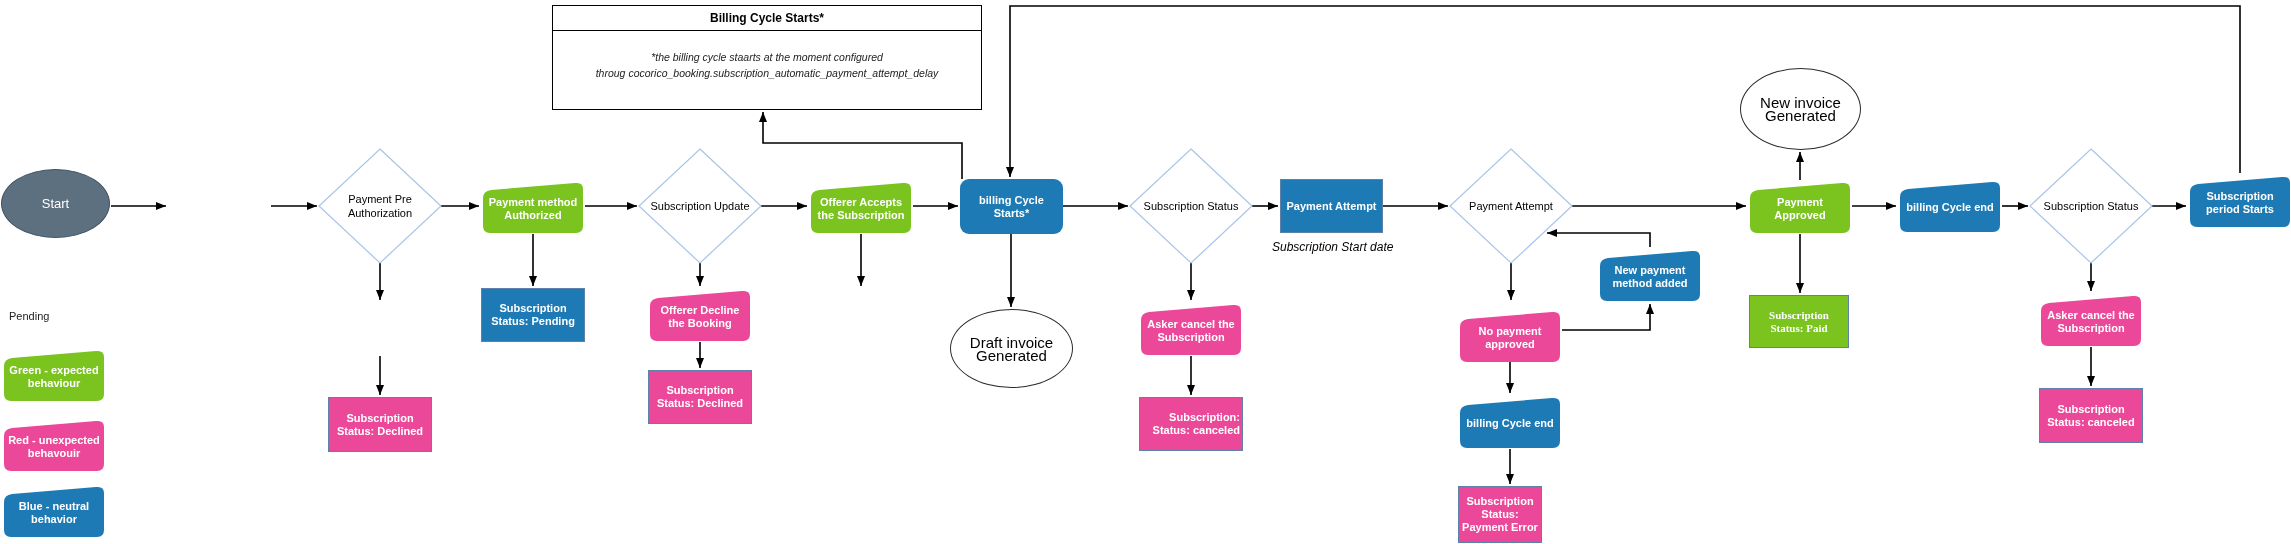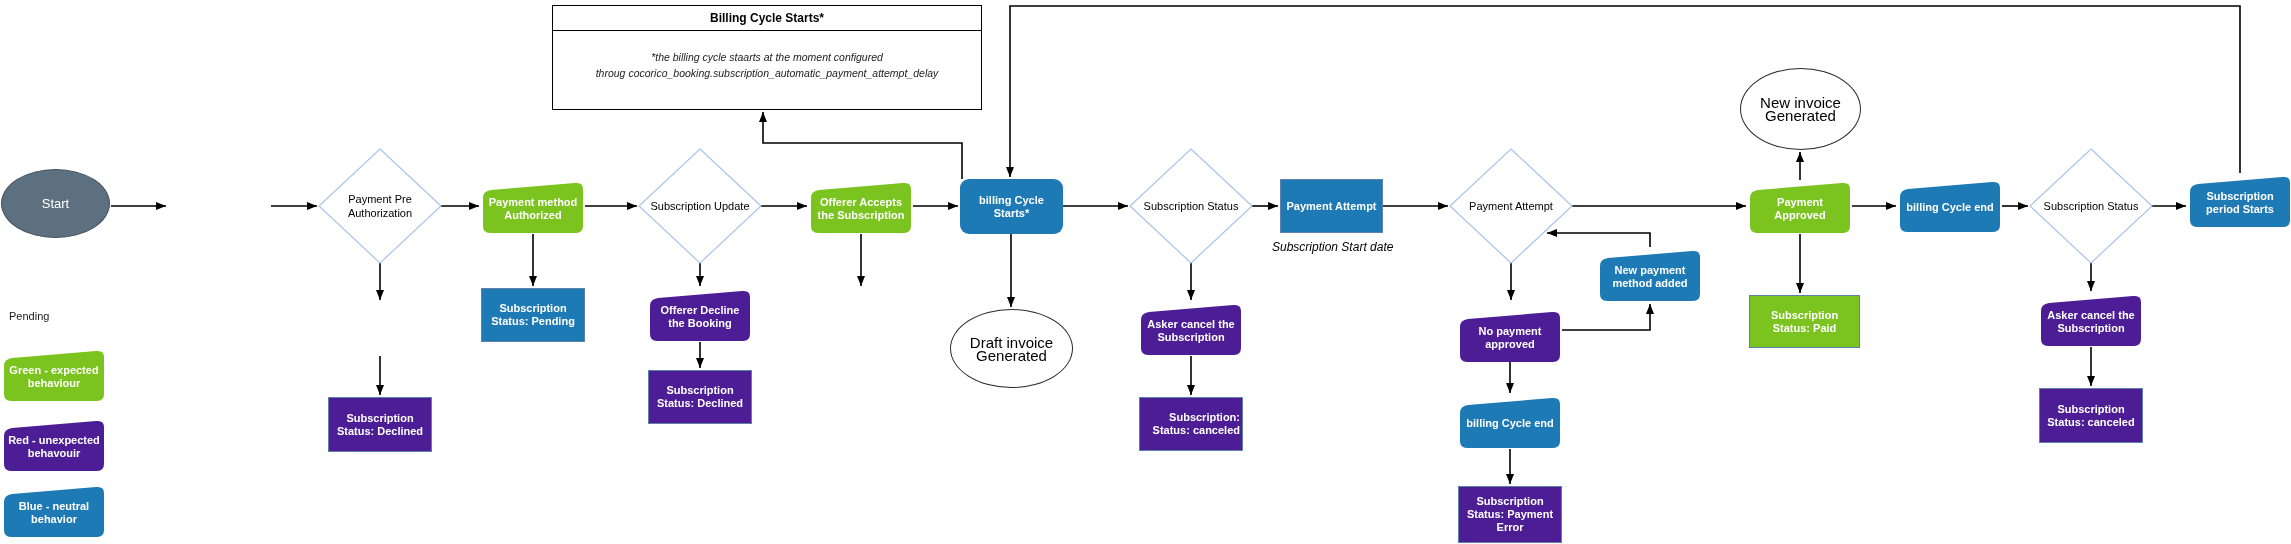--- a/index.html
+++ b/index.html
@@ -12,21 +12,21 @@
   .node{position:absolute;display:flex;align-items:center;justify-content:center;
         text-align:center;box-sizing:border-box;}
   .node .lbl{display:block;width:100%;}
   .card{color:#fff;font-weight:bold;font-size:11px;line-height:13px;padding:4px 4px 1px 4px;
         clip-path:path("M 10 10 Q 2 11 2 18 L 2 46 Q 2 53 9 53 L 95 53 Q 102 53 102 46 L 102 9 Q 102 2 94 3 L 10 10 Z");}
   .rect{color:#fff;font-weight:bold;font-size:11px;line-height:13px;border:1.5px solid #5d81a8;padding:2px;}
   .roundrect{color:#fff;font-weight:bold;font-size:11px;line-height:13px;border-radius:9px;padding:2px;}
   .ellipse{border-radius:50%;font-size:15px;line-height:13px;padding:4px;}
   .blue{background:#1e7ab4;}
   .green{background:#7bc31e;}
-  .red{background:#4c1d95;}
+  .red{background:#ec4899;}
   .gray{background:#5d7080;border:1.5px solid #42525f;color:#fff;font-size:13px;font-weight:normal;}
   .white{background:#fff;border:1px solid #2b2b2b;color:#000;}
   .diamond-label{position:absolute;font-size:11px;line-height:14px;text-align:center;color:#000;
         display:flex;align-items:center;justify-content:center;}
   .note{position:absolute;left:552px;top:5px;width:430px;height:105px;border:1px solid #000;
         background:#fff;box-sizing:border-box;}
   .note-title{height:24px;line-height:24px;text-align:center;font-weight:bold;font-size:12px;
         border-bottom:1px solid #000;color:#000;}
   .note-body{padding-top:18px;text-align:center;font-style:italic;font-size:10.5px;line-height:16px;color:#222;}
   .legend-heading{position:absolute;left:9px;top:310px;font-size:11px;color:#222;}
@@ -163,30 +163,30 @@
     <div class="diamond-label" style="left: 1459px; top: 191px; width: 104px; height: 30px;">Payment Attempt</div>
     <div class="node card red" style="left: 1458px; top: 309px; width: 104px; height: 54px; justify-content: flex-end;">
       <span class="lbl">No payment approved</span>
     </div>
     <div class="node card blue" style="left: 1598px; top: 248px; width: 104px; height: 54px;">
       <span class="lbl">New payment method added</span>
     </div>
     <div class="node card blue" style="left: 1458px; top: 395px; width: 104px; height: 54px;">
       <span class="lbl">billing Cycle end</span>
     </div>
-    <div class="node rect red" style="left: 1458px; top: 486px; width: 104px; height: 57px;">
+    <div class="node rect red" style="left: 1458px; top: 486px; width: 84px; height: 57px;">
       <span class="lbl">Subscription Status: Payment Error</span>
     </div>
     <div class="node card green" style="left: 1748px; top: 180px; width: 104px; height: 54px;">
       <span class="lbl">Payment Approved</span>
     </div>
     <div class="node ellipse white" style="left: 1740px; top: 68px; width: 121px; height: 82px;">
       <span class="lbl">New invoice Generated</span>
     </div>
-    <div class="node rect green" style="left: 1749px; top: 295px; width: 111px; height: 53px;">
+    <div class="node rect green" style="left: 1749px; top: 295px; width: 100px; height: 53px; font-family: Liberation Serif, serif;">
       <span class="lbl">Subscription Status: Paid</span>
     </div>
     <div class="node card blue" style="left: 1898px; top: 179px; width: 104px; height: 54px;">
       <span class="lbl">billing Cycle end</span>
     </div>
     <div class="diamond-label" style="left: 2039px; top: 191px; width: 104px; height: 30px;">Subscription Status</div>
     <div class="node card blue" style="left: 2188px; top: 174px; width: 104px; height: 54px;">
       <span class="lbl">Subscription period Starts</span>
     </div>
     <div class="node card red" style="left: 2039px; top: 293px; width: 104px; height: 54px;">

